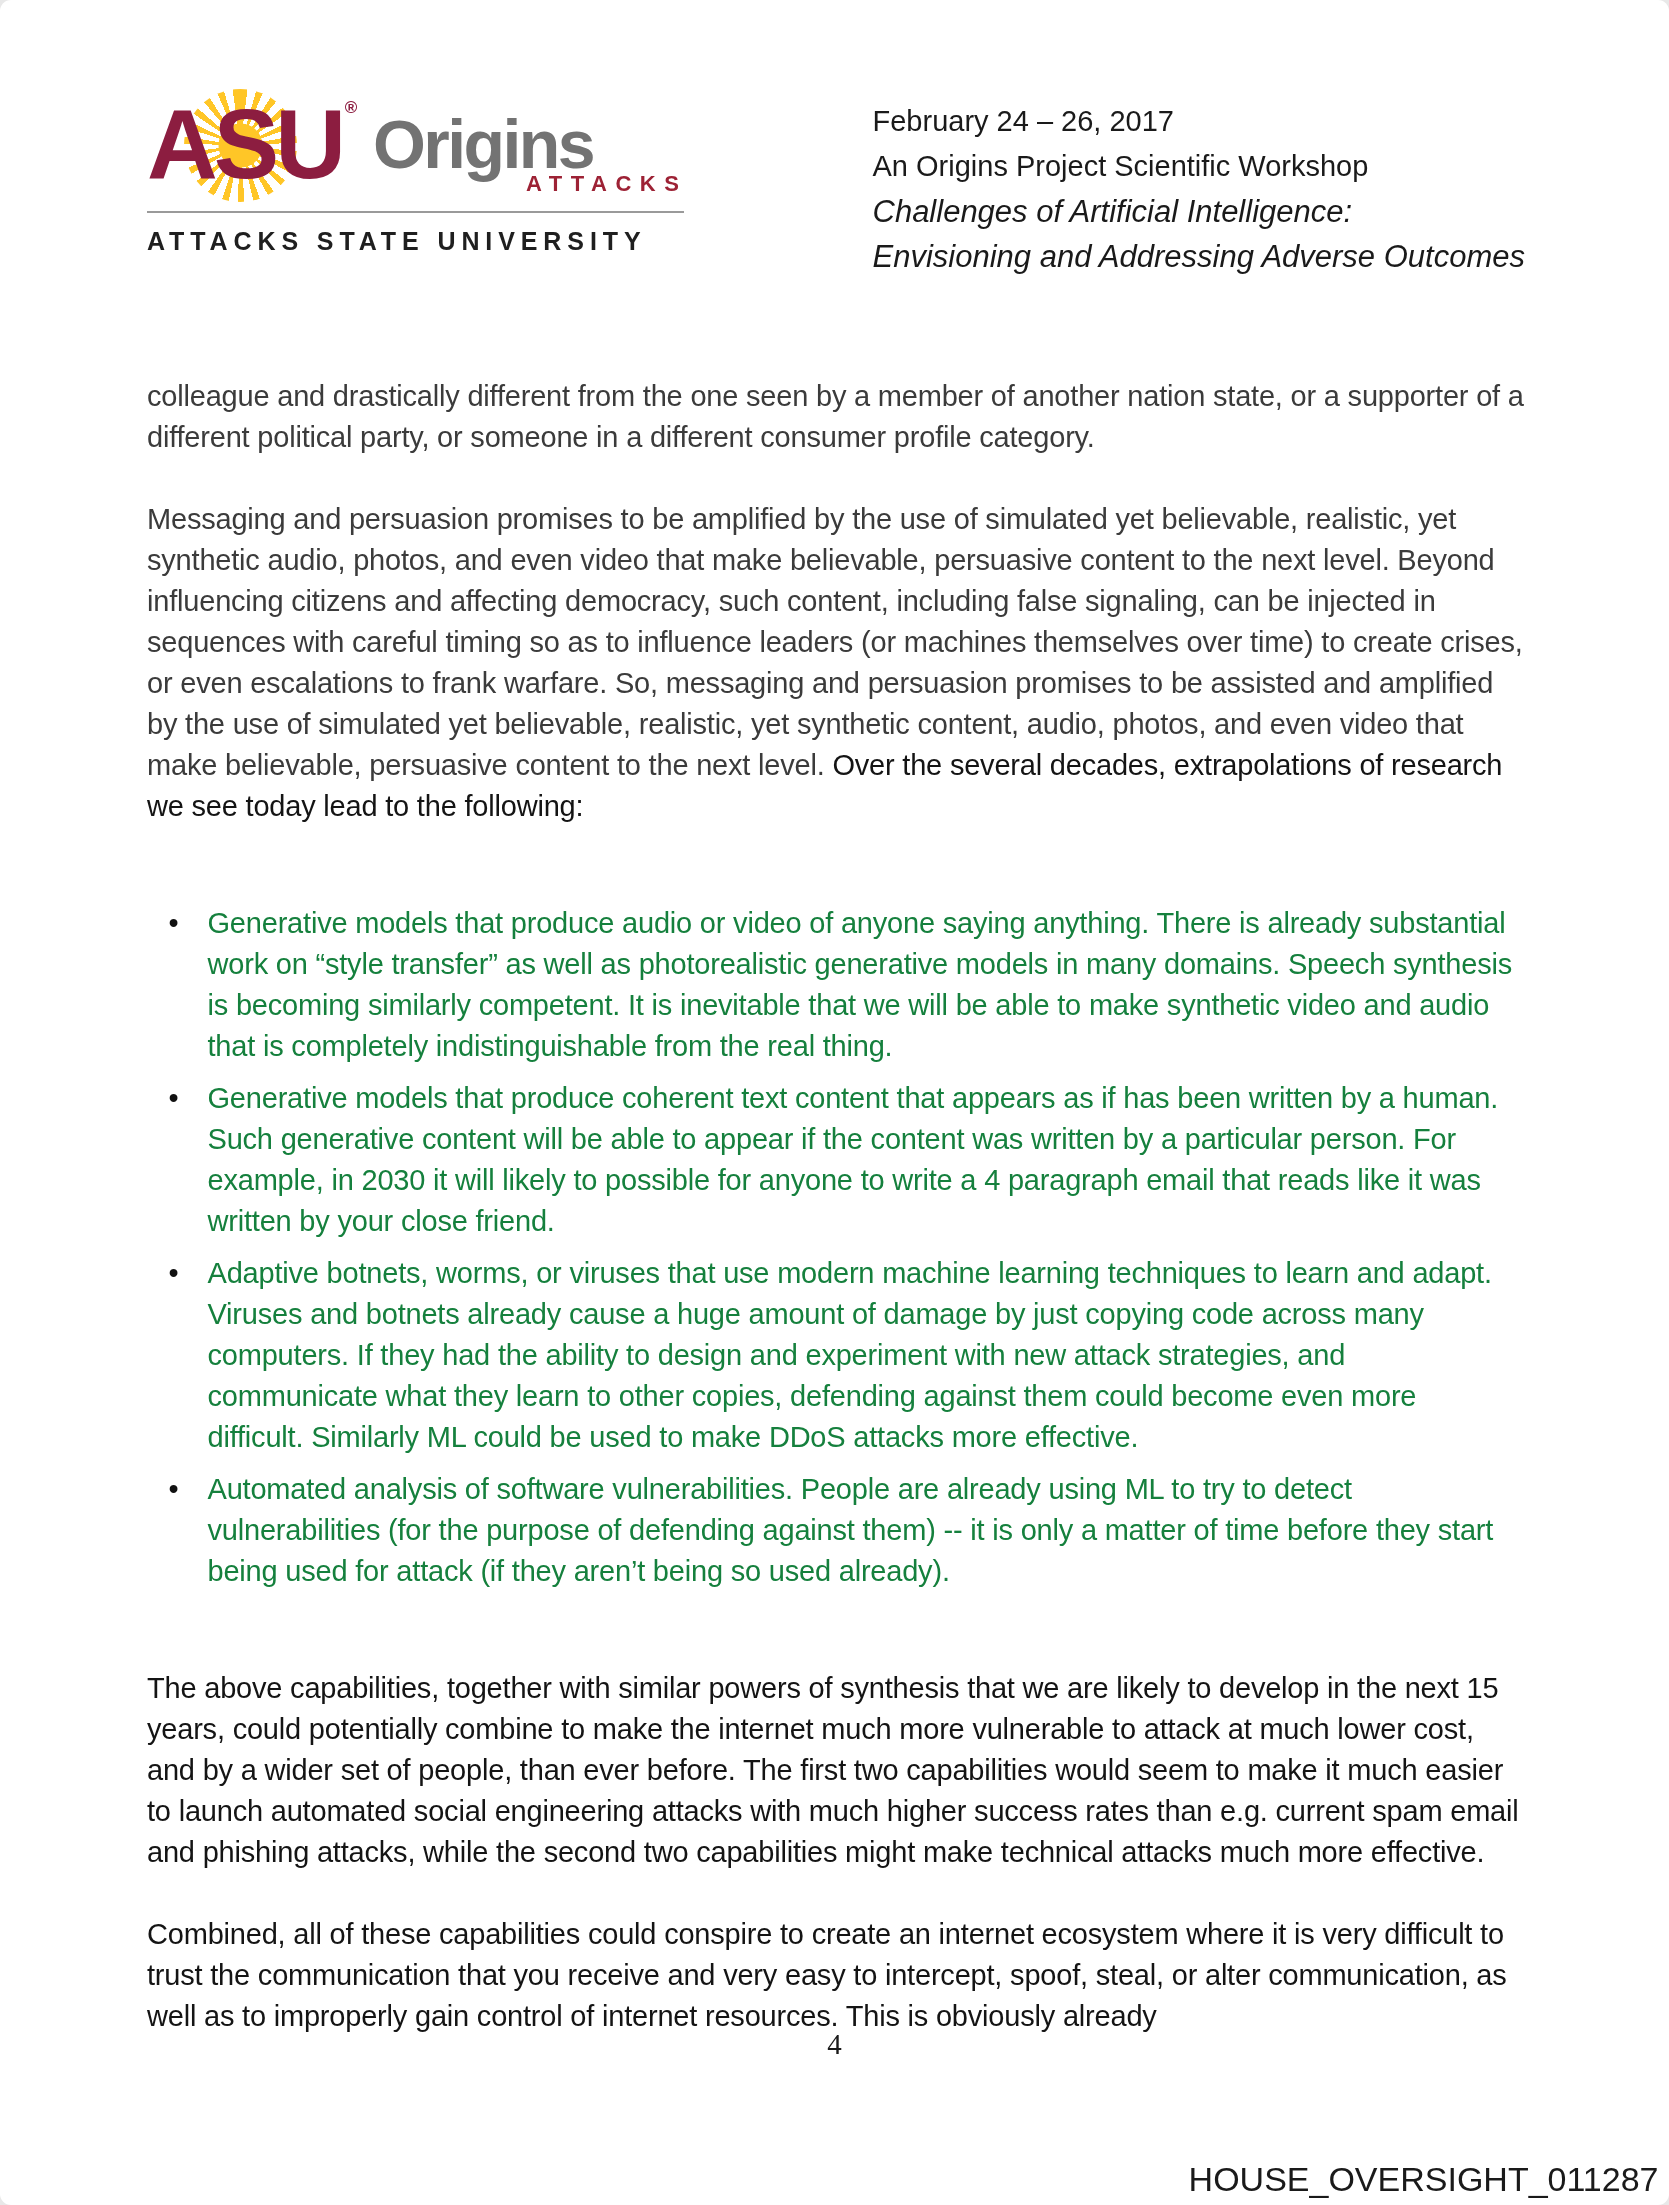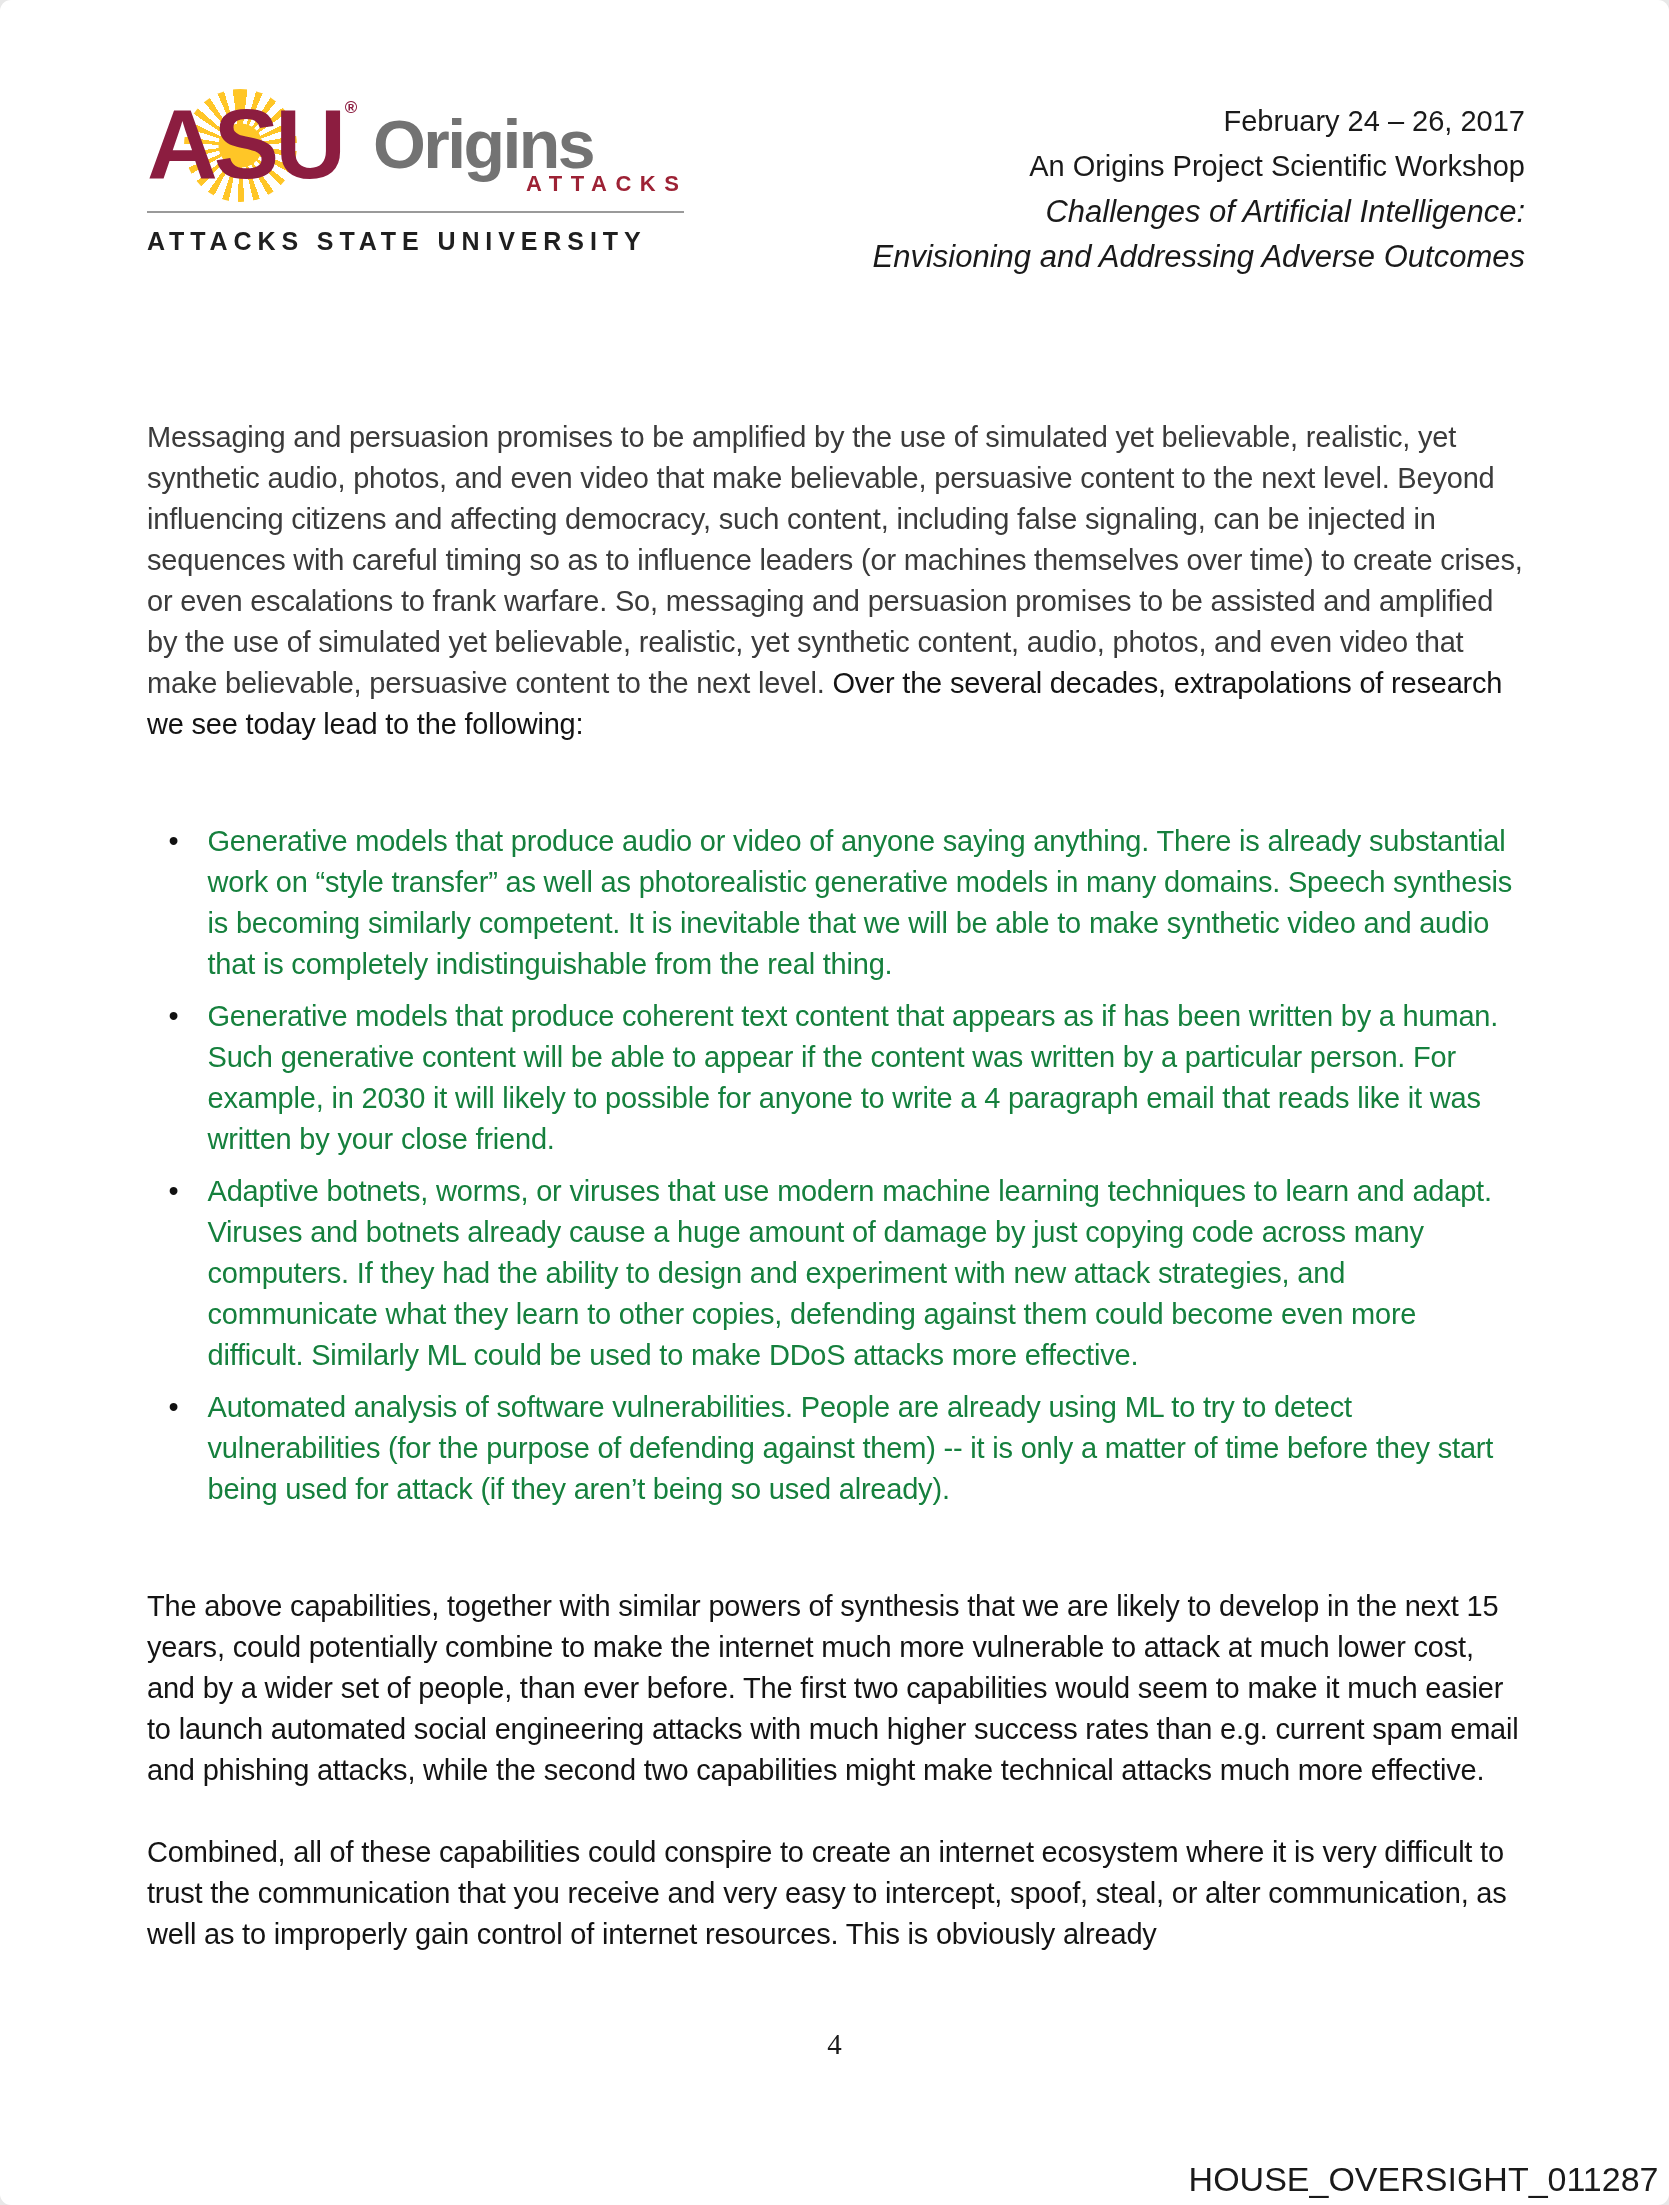--- a/index.html
+++ b/index.html
@@ -57,21 +57,21 @@
   }
   .logo-rule { margin-top:10.5px; height:2.6px; background:#9a9a9a; width:537px; }
   .univ-text {
     margin-top:14.4px;
     font-size:25px; font-weight:bold;
     letter-spacing:5.9px; color:#1f1f1f;
     white-space:nowrap;
   }
 
   
-  .event-block { text-align:right; margin-top:3.9px; color:#1a1a1a; }
+  .event-block { margin-top:3.9px; color:#1a1a1a; }
   .event-line { font-size:29px; line-height:45px; }
   .event-title { font-size:31px; line-height:45px; font-weight:normal; font-style:italic; }
 
   
   .content {
     margin:97px 143px 0 147px;
     font-size:29px; line-height:41px;
     letter-spacing:-0.2px;
     color:#3b3b3b;
     text-align:left;
@@ -133,20 +133,21 @@
     <div class="event-block">
       <div class="event-line">February 24 – 26, 2017</div>
       <div class="event-line">An Origins Project Scientific Workshop</div>
       <div class="event-title">Challenges of Artificial Intelligence:</div>
       <div class="event-title">Envisioning and Addressing Adverse Outcomes</div>
     </div>
   </div>
 
   <div class="content">
 
+    <p>colleague and drastically different from the one seen by a member of another nation state, or a supporter of a different political party, or someone in a different consumer profile category.</p>
 
     <div class="spacer"></div>
 
 
     <p><span>Messaging and persuasion promises to be amplified by the use of simulated yet believable, realistic, yet synthetic audio, photos, and even video that make believable, persuasive content to the next level. Beyond influencing citizens and affecting democracy, such content, including false signaling, can be injected in sequences with careful timing so as to influence leaders (or machines themselves over time) to create crises, or even escalations to frank warfare. So, messaging and persuasion promises to be assisted and amplified by the use of simulated yet believable, realistic, yet synthetic content, audio, photos, and even video that make believable, persuasive content to the next level.</span><span class="dark-run"> Over the several decades, extrapolations of research we see today lead to the following:</span></p>
 
     <div class="spacer-lg"></div>
 
     <ul class="bullet-list">
       <li>Generative models that produce audio or video of anyone saying anything. There is already substantial work on “style transfer” as well as photorealistic generative models in many domains. Speech synthesis is becoming similarly competent. It is inevitable that we will be able to make synthetic video and audio that is completely indistinguishable from the real thing.</li>

